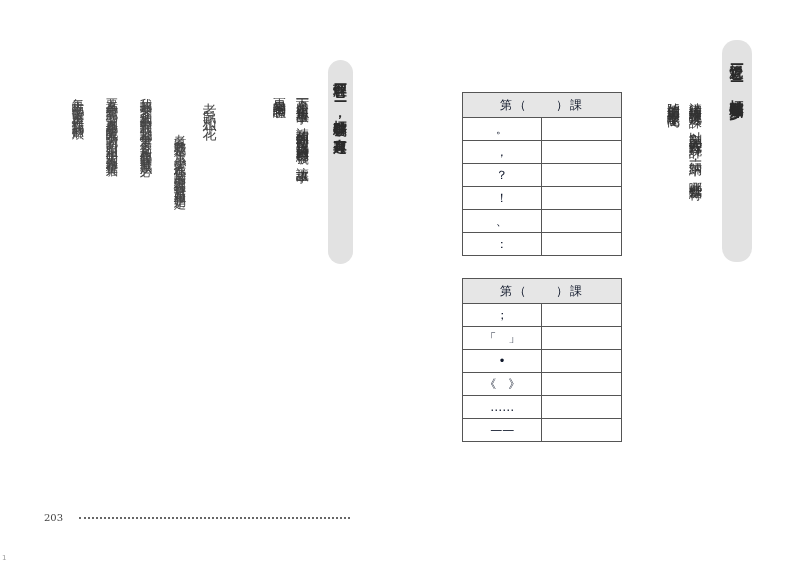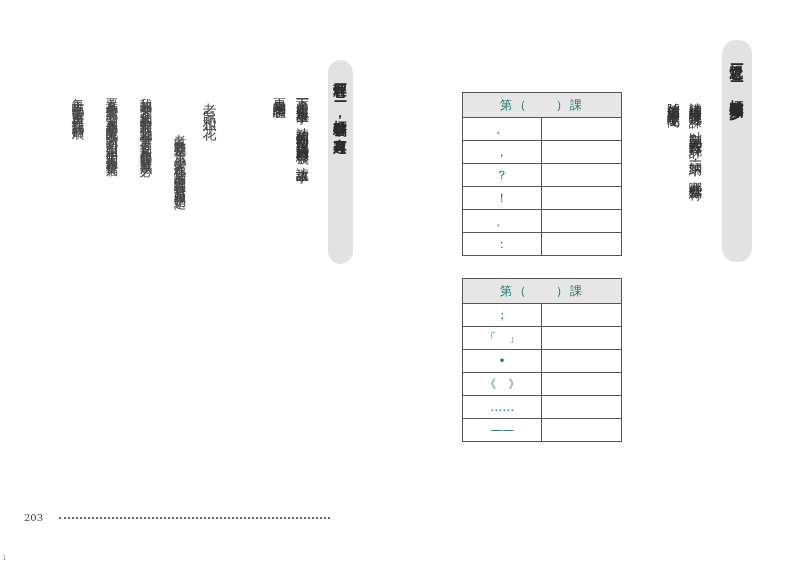--- a/index.html
+++ b/index.html
@@ -31,21 +31,21 @@
     display:flex; align-items:center; justify-content:flex-start;
     padding:12px 0;
     box-sizing:border-box;
   }
   .body-text { font-size:13px; line-height:22px; letter-spacing:1.5px; color:#333; }
   .story-title { font-family:"DejaVu Serif", serif; font-size:14px; letter-spacing:6px; color:#444; }
   .story-line { font-family:"DejaVu Serif", serif; font-size:12.4px; letter-spacing:2.3px; color:#444; }
 
   table.tally {
     position:absolute; border-collapse:collapse;
-    font-family:"DejaVu Sans", sans-serif; font-size:12px; color:#0f766e;
+    font-family:"DejaVu Sans", sans-serif; font-size:12px; color:#0f172a;
   }
   table.tally th {
     background:#e6e6e6; font-weight:normal; height:22px;
     border:1px solid #555; text-align:center; letter-spacing:2px;
   }
   table.tally td {
     border:1px solid #555; height:20px; text-align:center;
     border-top:1px solid #666;
   }
   table.tally td.sym { width:78px; }
@@ -144,19 +144,19 @@
   <div class="vtext body-text" style="left:291px; top:88px;">下面是一篇短篇小故事，請和你的同學一起找出適當的標點符號，讓故事</div>
   <div class="vtext body-text" style="left:268px; top:88px;">更容易閱讀喔！</div>
 
   <div class="vtext story-title" style="left:201px; top:92px;">老鼠和小花</div>
 
   <div class="vtext story-line" style="left:171px; top:124px;">老鼠之歌我是一隻小小小老鼠住在公寓的夾縫裡香濃起司和牛奶是</div>
   <div class="vtext story-line" style="left:137px; top:88px;">我的最愛牙尖利爪的黃貓我一點都不愛為了覓食和生存躲躲藏藏是必</div>
   <div class="vtext story-line" style="left:103px; top:88px;">要真希望能有一個家真希望能有吃不完的起司山和牛奶山真希望黃貓</div>
   <div class="vtext story-line" style="left:69px; top:88px;">每天吃飽去散步不再找我的麻煩</div>
 
-  <div class="footer" style="left:24px; width:306px;gap:12px;">
+  <div class="footer" style="left:44px; width:306px;gap:12px;">
     <span>203</span>
     <div class="dots" style="flex:1; margin-left:4px;"></div>
   </div>
 </div>
 
 <div class="corner-mark">1</div>
 
 </body></html>

